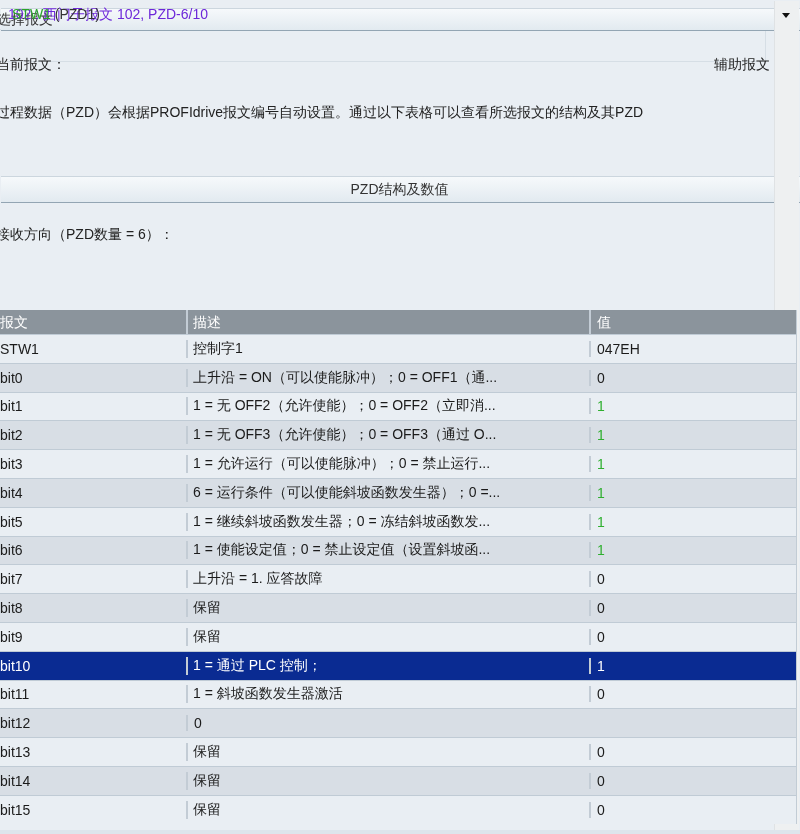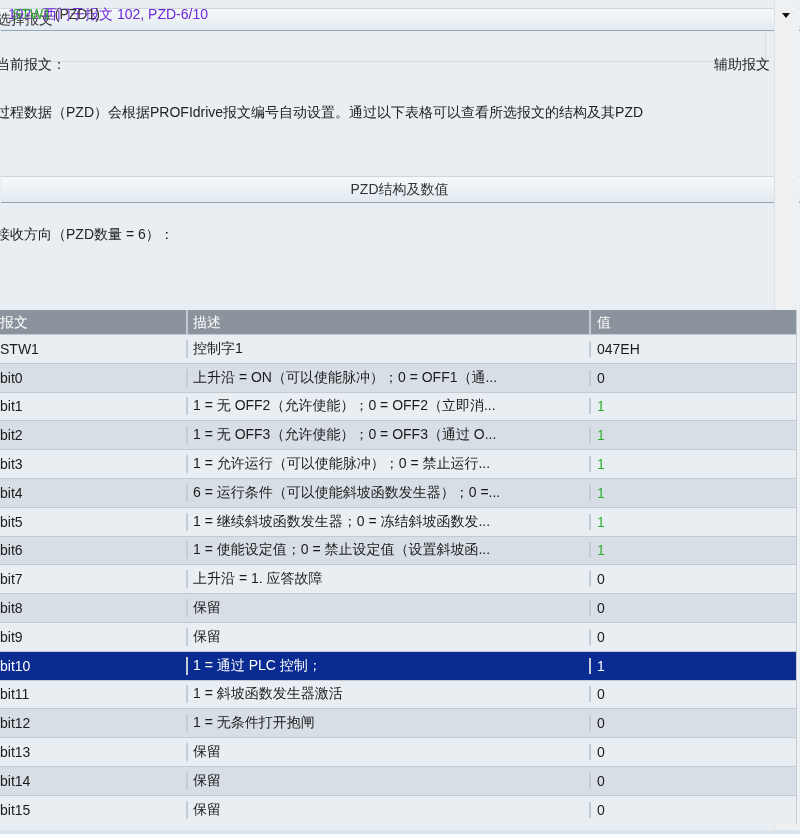--- a/index.html
+++ b/index.html
@@ -153,21 +153,20 @@
     <div class="c2">1 = 通过 PLC 控制；</div>
     <div class="c3">1</div>
   </div>
         <div class="trow odd">
     <div class="c1">bit11</div>
     <div class="c2">1 = 斜坡函数发生器激活</div>
     <div class="c3">0</div>
   </div>
         <div class="trow even">
     <div class="c1">bit12</div>
-    <div class="c2">1 = 无条件打开抱闸</div>
     <div class="c3">0</div>
   </div>
         <div class="trow odd">
     <div class="c1">bit13</div>
     <div class="c2">保留</div>
     <div class="c3">0</div>
   </div>
         <div class="trow even">
     <div class="c1">bit14</div>
     <div class="c2">保留</div>

